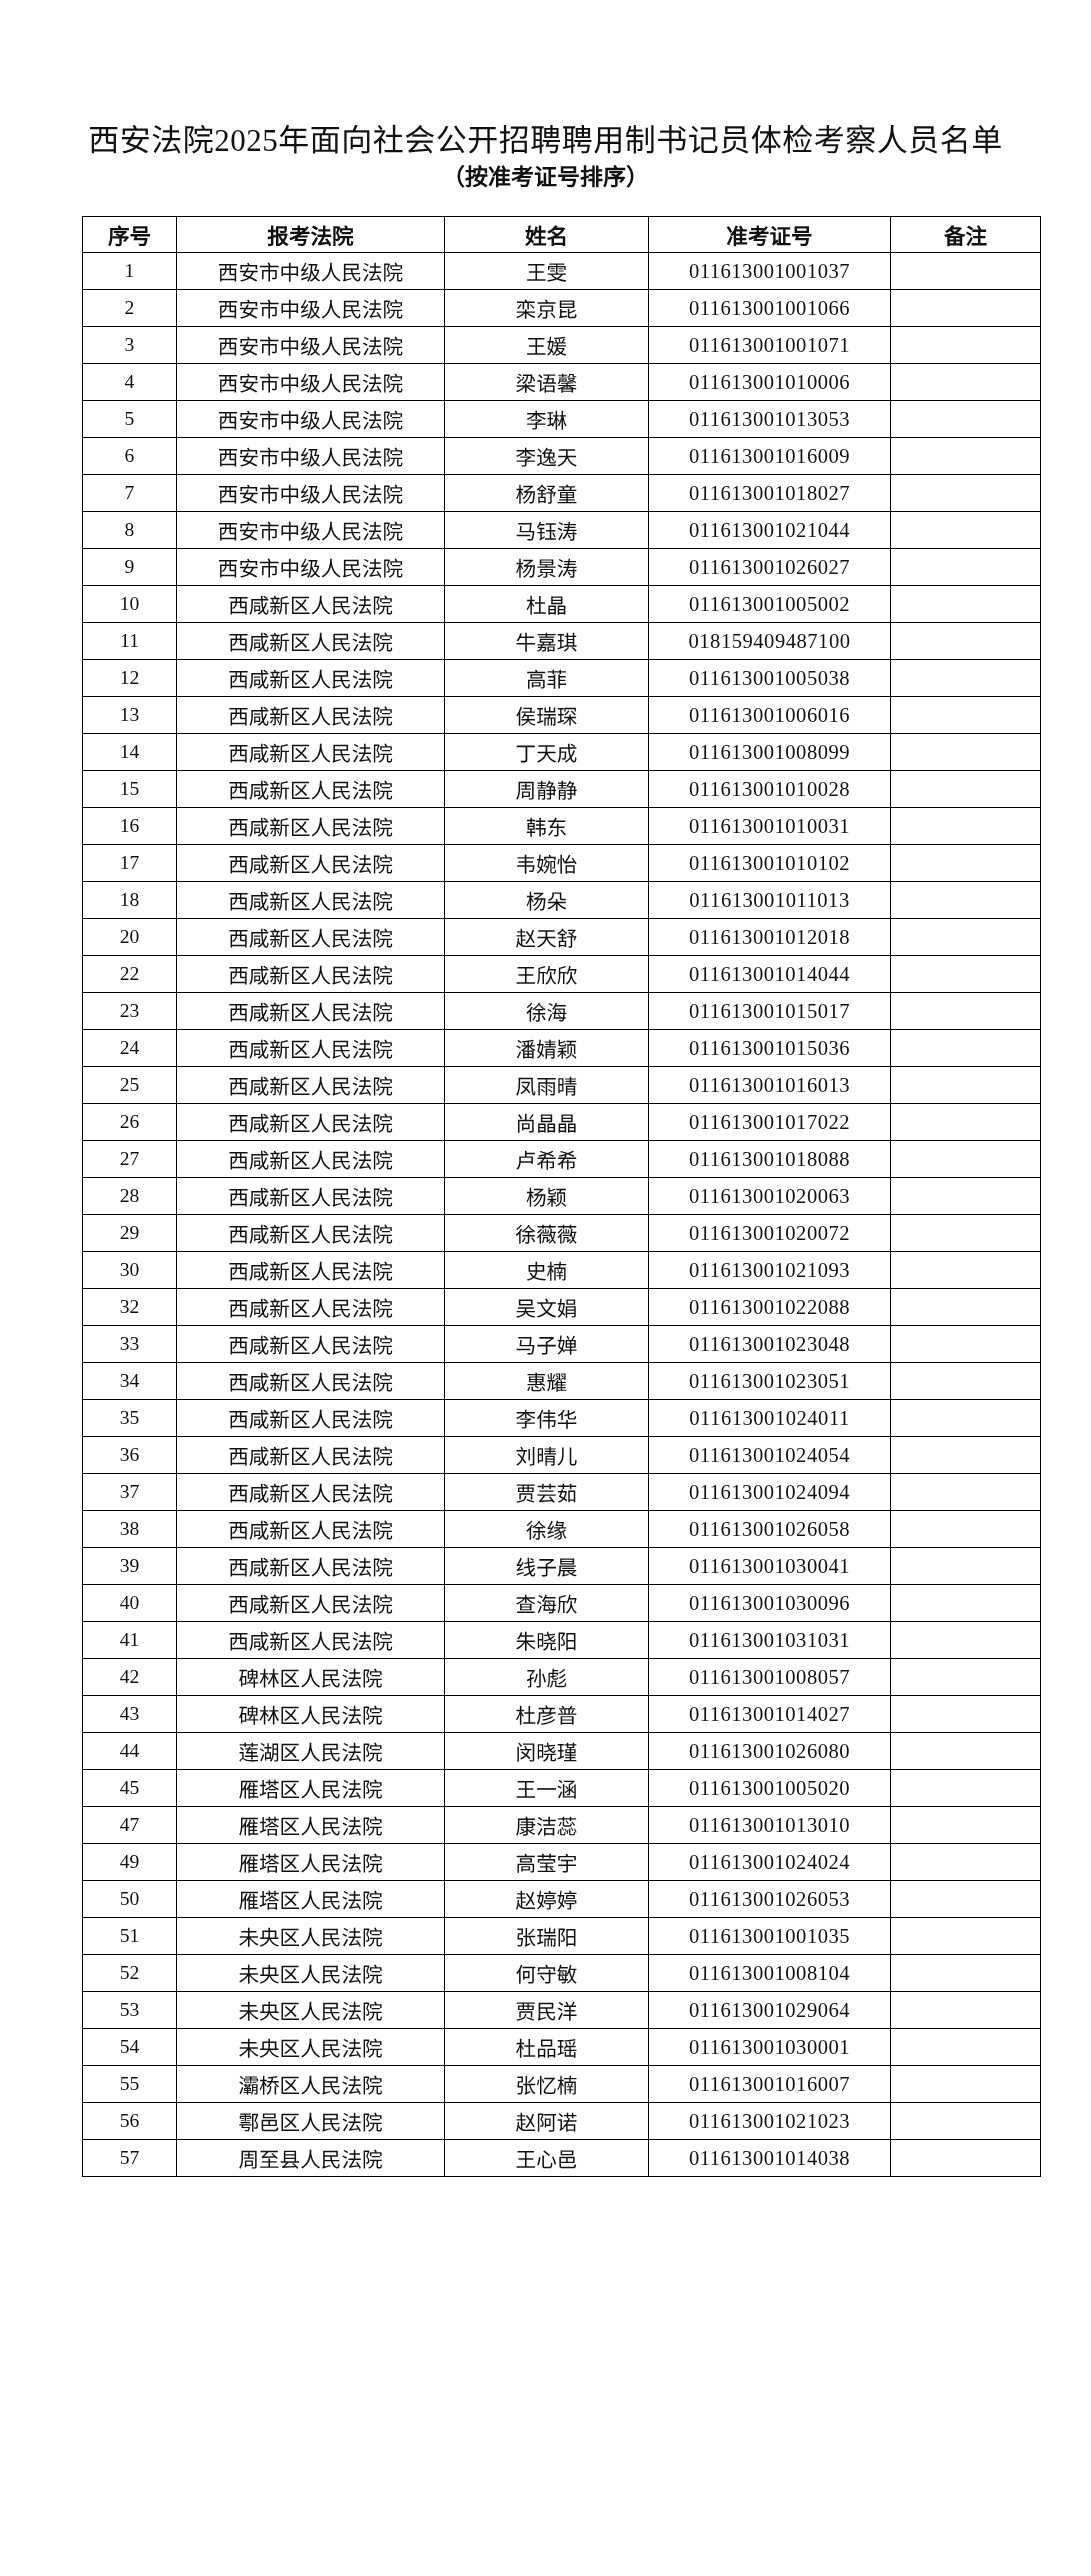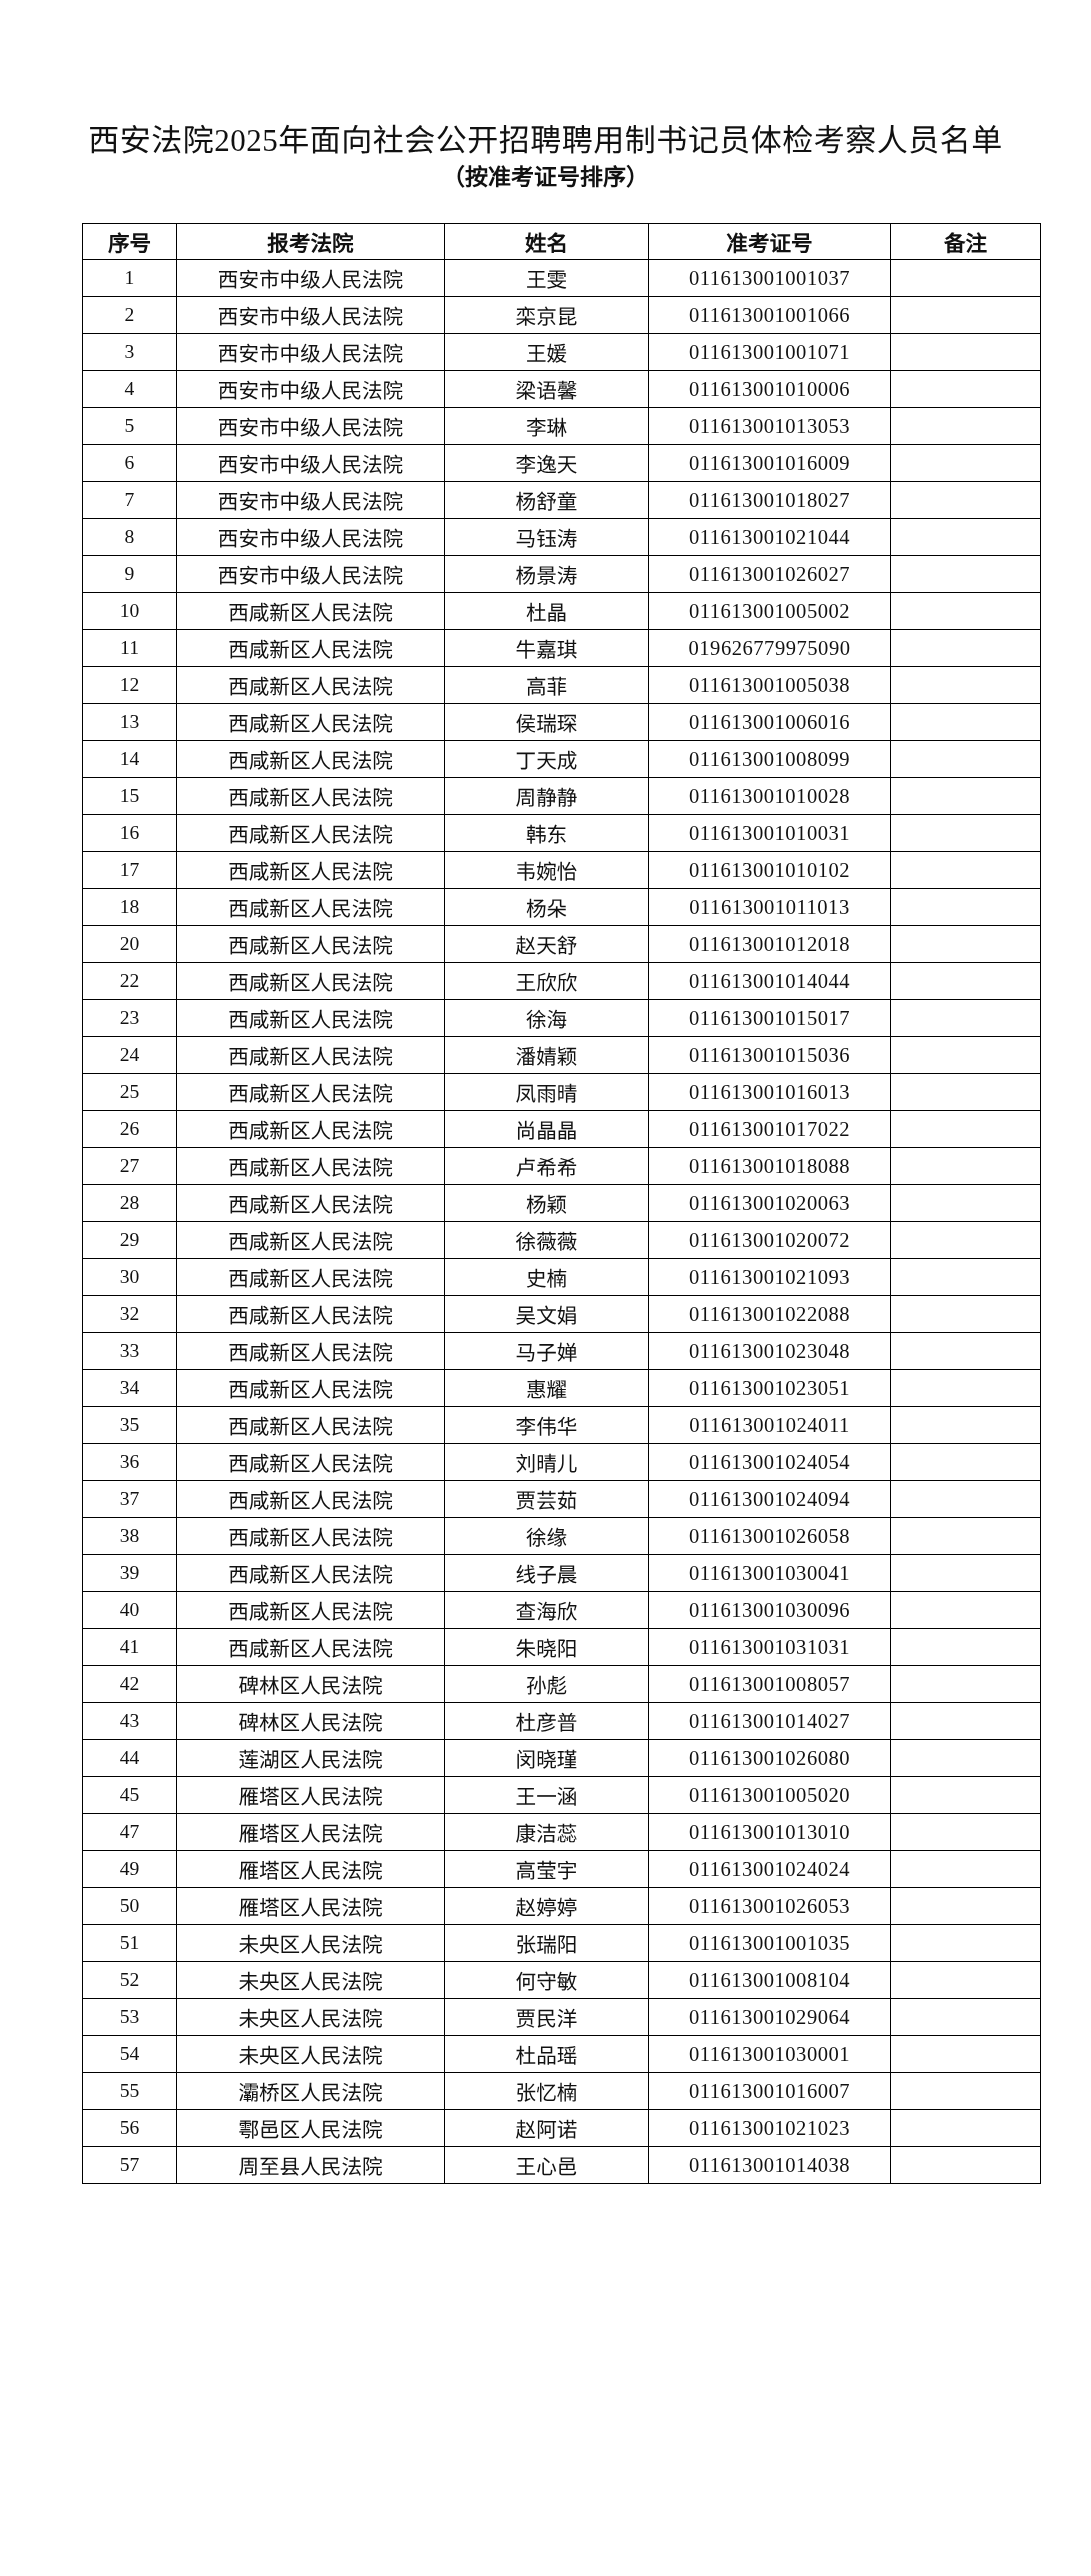--- a/index.html
+++ b/index.html
@@ -30,21 +30,21 @@
   .doc-subtitle {
     margin-top: 6.2px;
     text-align: center;
     font-size: 23px;
     font-weight: bold;
     line-height: 1.1;
   }
   table.roster {
     border-collapse: collapse;
     table-layout: fixed;
-    margin: 33px 0 0 82px;
+    margin: 26px 0 0 82px;
     width: 958px;
   }
   table.roster col.w-no     { width: 94px; }
   table.roster col.w-court  { width: 268px; }
   table.roster col.w-name   { width: 204px; }
   table.roster col.w-ticket { width: 242px; }
   table.roster col.w-remark { width: 150px; }
   table.roster th, table.roster td {
     border: 1.5px solid #000000;
     text-align: center;
@@ -158,21 +158,21 @@
           <td class="c0">10</td>
           <td class="c1">西咸新区人民法院</td>
           <td class="c2">杜晶</td>
           <td class="c3">011613001005002</td>
           <td class="c4"></td>
         </tr>
         <tr>
           <td class="c0">11</td>
           <td class="c1">西咸新区人民法院</td>
           <td class="c2">牛嘉琪</td>
-          <td class="c3">019626779975090</td>
+          <td class="c3">018159409487100</td>
           <td class="c4"></td>
         </tr>
         <tr>
           <td class="c0">12</td>
           <td class="c1">西咸新区人民法院</td>
           <td class="c2">高菲</td>
           <td class="c3">011613001005038</td>
           <td class="c4"></td>
         </tr>
         <tr>

